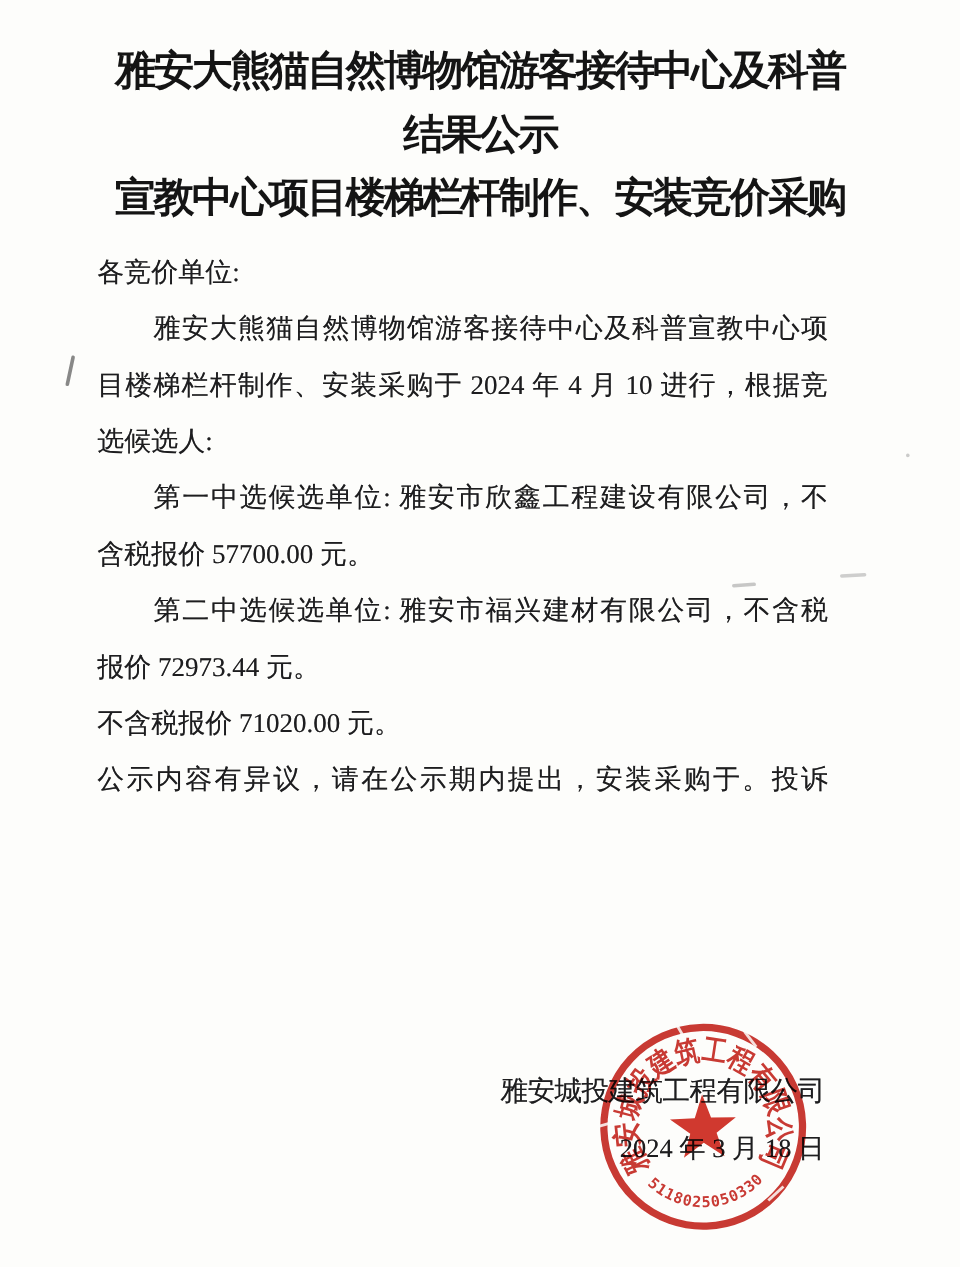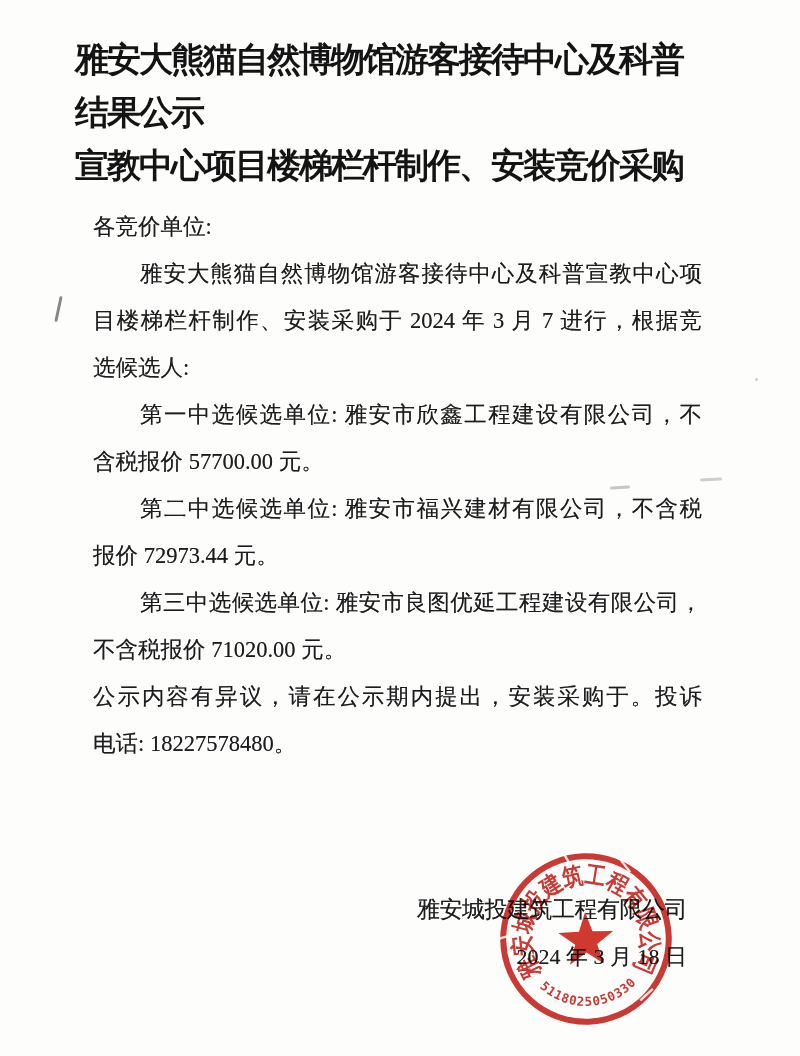--- a/index.html
+++ b/index.html
@@ -12,33 +12,34 @@
     overflow: hidden;
     font-family: "Liberation Serif", serif;
     color: #1d1d1f;
   }
   
   .title {
     position: absolute;
     top: 33px;
     left: 75px;
     width: 650px;
+    text-align: center;
     font-family: "Liberation Sans", sans-serif;
     font-weight: bold;
     font-size: 34px;
     line-height: 53px;
     letter-spacing: -2px;
     color: #141414;
   }
   .title-line { height: 53px; white-space: nowrap; }
   
   .doc-body {
     position: absolute;
     top: 203px;
-    left: 93px;
+    left: 81px;
     width: 609px;
     font-size: 22.5px;
     line-height: 47px;
     text-shadow: 0 0 0.4px rgba(20,20,20,0.55);
   }
   .line { height: 47px; }
   .just { text-align: justify; text-align-last: justify; }
   .ind { text-indent: 47px; }
   
   .sig-company {
@@ -93,30 +94,28 @@
 
   <div class="title">
     <div class="title-line">雅安大熊猫自然博物馆游客接待中心及科普</div>
     <div class="title-line">结果公示</div>
     <div class="title-line">宣教中心项目楼梯栏杆制作、安装竞价采购</div>
   </div>
 
   <div class="doc-body" id="doc-body">
       <div class="line">各竞价单位:</div>
       <div class="line just ind">雅安大熊猫自然博物馆游客接待中心及科普宣教中心项</div>
-      <div class="line just">目楼梯栏杆制作、安装采购于 2024 年 3 月 7 进行，根据竞</div>
+      <div class="line just">目楼梯栏杆制作、安装采购于 2024 年 4 月 10 进行，根据竞</div>
       <div class="line">选候选人:</div>
       <div class="line just ind">第一中选候选单位: 雅安市欣鑫工程建设有限公司，不</div>
       <div class="line">含税报价 57700.00 元。</div>
       <div class="line just ind">第二中选候选单位: 雅安市福兴建材有限公司，不含税</div>
       <div class="line">报价 72973.44 元。</div>
-      <div class="line just ind">第三中选候选单位: 雅安市良图优延工程建设有限公司，</div>
       <div class="line">不含税报价 71020.00 元。</div>
       <div class="line just">公示内容有异议，请在公示期内提出，安装采购于。投诉</div>
-      <div class="line">电话: 18227578480。</div>
     </div>
 
   <div class="sig-company">雅安城投建筑工程有限公司</div>
   <div class="sig-date">2024 年 3 月 18 日</div>
 
   <svg class="seal" viewBox="0 0 200 200" xmlns="http://www.w3.org/2000/svg" aria-hidden="true">
     <defs>
       <path id="arc-company" d="M 52.7 136.9 A 60 60 0 1 1 147.3 136.9" fill="none"></path>
       <path id="arc-number" d="M 44.8 146.3 A 72 72 0 0 0 155.2 146.3" fill="none"></path>
     </defs>

